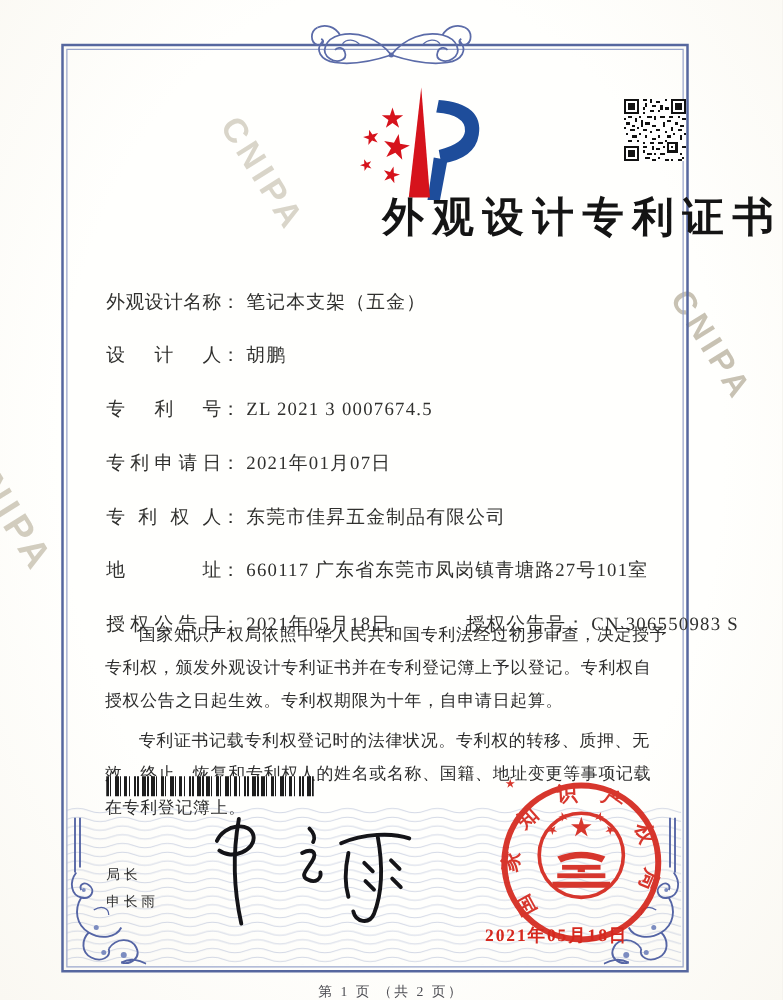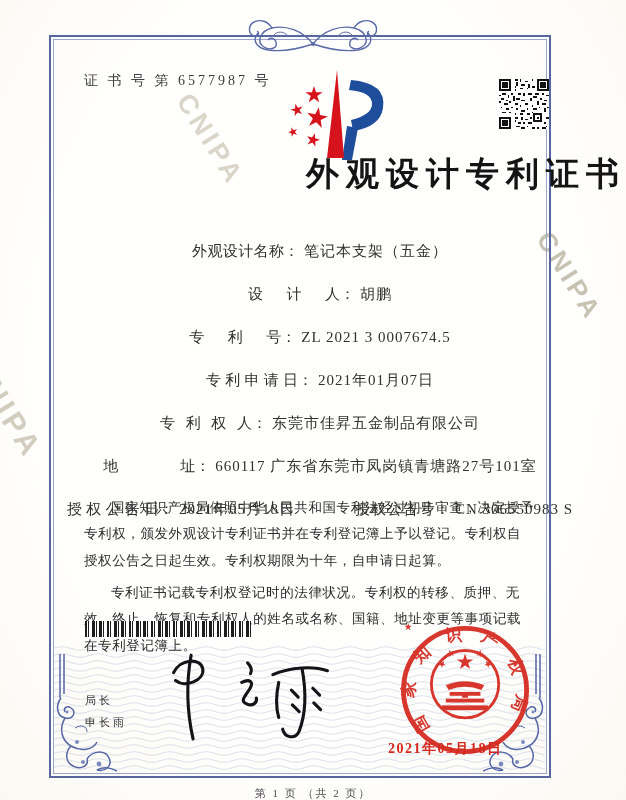--- a/index.html
+++ b/index.html
@@ -53,23 +53,23 @@
   }
   .logo{position:absolute;left:281px;top:68px;width:116px;height:94px;z-index:3;}
   .qr{position:absolute;left:499px;top:79px;width:50px;height:50px;z-index:3;}
   .title{
     position:absolute;left:0;top:152px;width:626px;z-index:3;
     text-align:right;font-size:33px;font-weight:bold;
     letter-spacing:7px;color:#141414;
   }
   
   .fields{
-    position:absolute;left:85px;top:242px;width:470px;z-index:3;
+    position:absolute;left:85px;top:232px;width:470px;z-index:3;
     display:flex;flex-direction:column;gap:24px;
-    font-size:15px;color:#30302e;align-items:center;
+    font-size:15px;color:#30302e;
   }
   .frow{white-space:nowrap;letter-spacing:1px;}
   .flabel{
     display:inline-block;width:92px;
     text-align:justify;text-align-last:justify;
     letter-spacing:0;
   }
   .colon{display:inline-block;margin-right:4px;}
   .fval{letter-spacing:1px;}
   .grant2{margin-left:60px;}
@@ -169,21 +169,20 @@
       <path d="M22 74 C28 70 34 72 34 78" stroke-width="1"></path>
     </g>
     <g fill="#7c8cc0">
       <circle cx="14" cy="58" r="1.6"></circle>
         <circle cx="24" cy="88" r="2"></circle>
       <circle cx="30" cy="108" r="2"></circle>
         <circle cx="46" cy="110" r="2.4"></circle>
     </g>
   </svg>
 
-  <div class="certno">证 书 号 第 6577987 号</div>
 
   <svg class="logo" viewBox="0 0 116 94" xmlns="http://www.w3.org/2000/svg">
     <defs>
       <path id="st" d="M0,-1 L0.224,-0.309 0.951,-0.309 0.363,0.118 0.588,0.809 0,0.382 -0.588,0.809 -0.363,0.118 -0.951,-0.309 -0.224,-0.309 Z"></path>
     </defs>
     <path d="M70 12 q36 3 32 28 q-3 19 -30 23 l-2 -11 q20 -5 21 -15 q1 -13 -23 -15 Z" fill="#1e4d9b"></path>
     <polygon points="66,58 77,60 71,92 61,92" fill="#1e4d9b"></polygon>
     <polygon points="56,2 63,90 46,90" fill="#d6131c"></polygon>
     <use href="#st" transform="translate(33,27) scale(9)" fill="#d6131c"></use>
     <use href="#st" transform="translate(16,42) scale(6.5) rotate(-15)" fill="#d6131c"></use>

